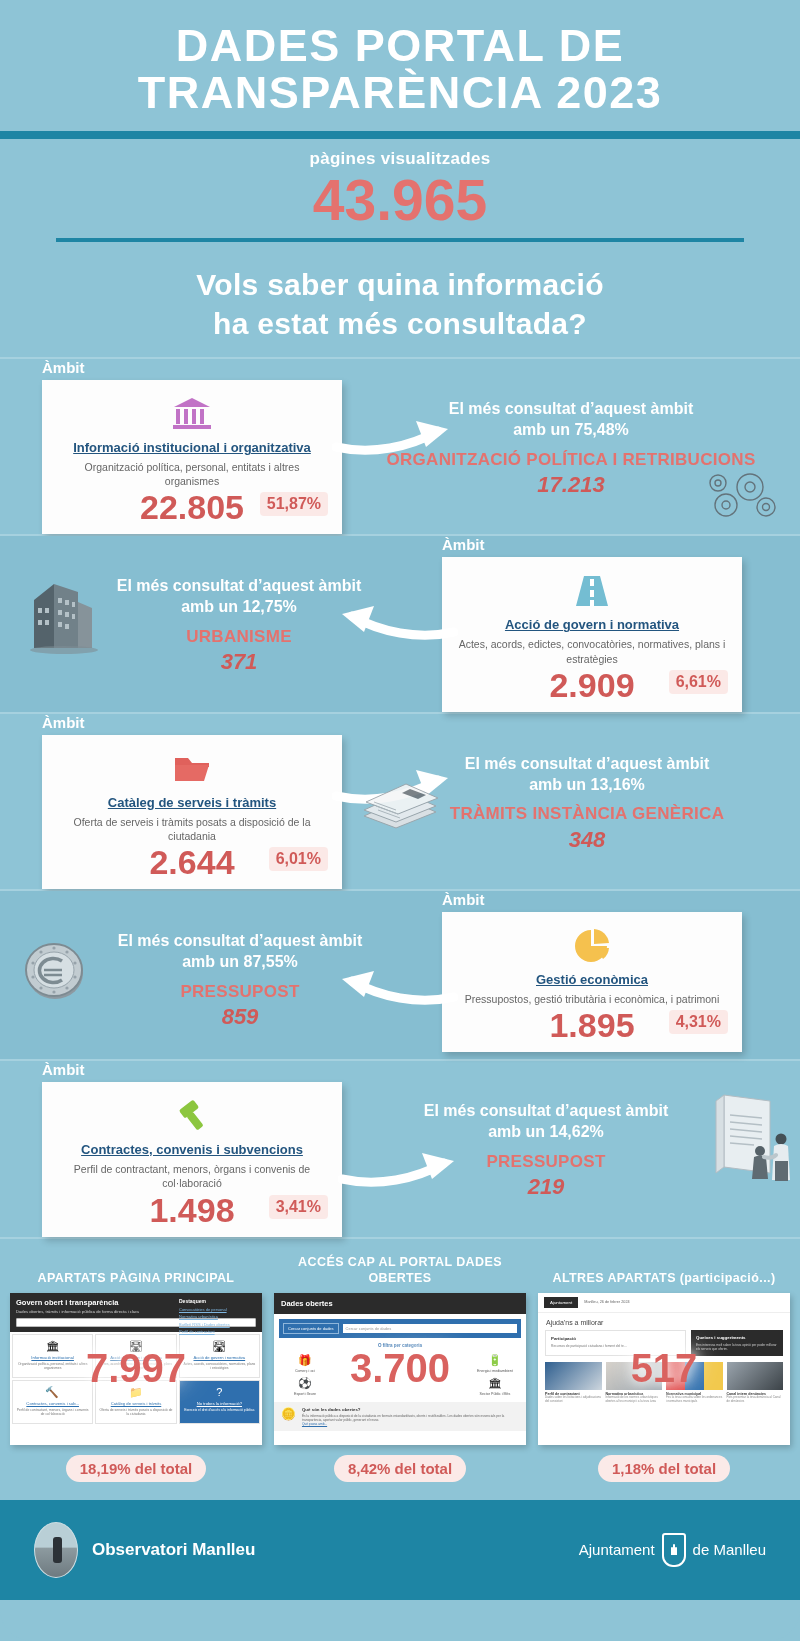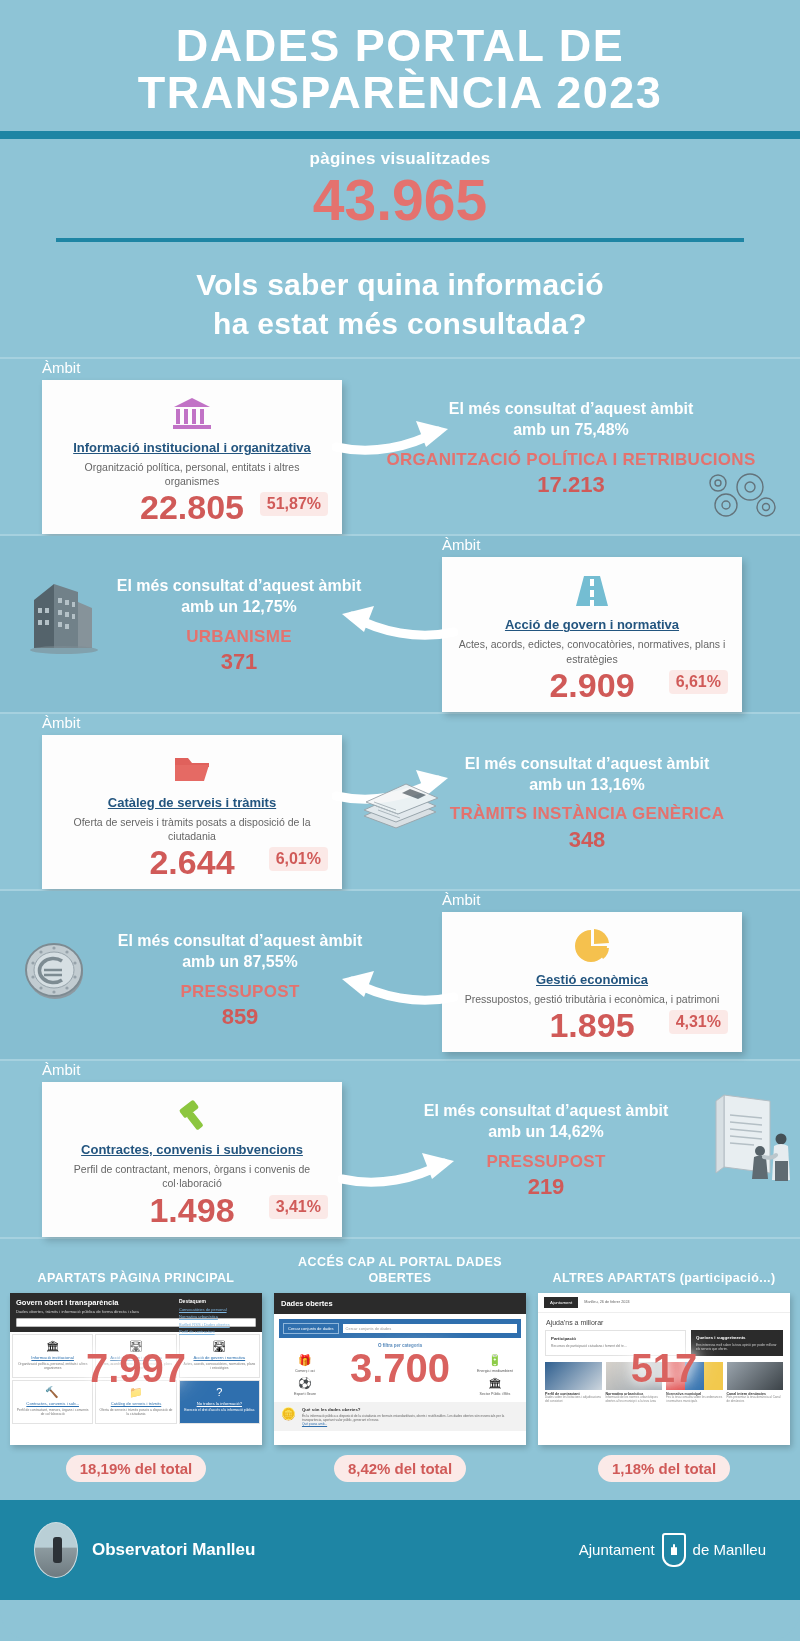--- a/index.html
+++ b/index.html
@@ -48,21 +48,21 @@
   .band.alt { background: #86bed1; }
   .band-div { height: 2px; background: rgba(255,255,255,.22); width: 100%; }
 
   .row { position: relative; display: flex; align-items: flex-start; min-height: 168px; }
   .row.rev { flex-direction: row-reverse; }
 
   .cardwrap { width: 300px; flex: none; position: relative; }
   .cardwrap.left { margin-left: 42px; }
   .cardwrap.right { margin-right: 58px; }
   .ambit-label {
-    color: #ffffff; font-size: 15px; font-weight: normal; margin-bottom: 4px;
+    color: #ffffff; font-size: 15px; font-weight: bold; margin-bottom: 4px;
   }
   .card {
     background: #fdfdfd; box-shadow: 3px 4px 7px rgba(0,0,0,.18);
     padding: 14px 12px 10px; text-align: center; position: relative;
   }
   .card-icon { height: 40px; display: flex; align-items: center; justify-content: center; margin-bottom: 6px; }
   .card-title {
     color: #23557f; font-size: 13px; font-weight: bold; text-decoration: underline;
     margin-bottom: 5px;
   }
@@ -73,21 +73,21 @@
   .card-pct {
     position: absolute; right: 14px; bottom: 18px;
     background: #fbe9e7; color: #d05a58; font-size: 16px; font-weight: bold;
     padding: 3px 7px; border-radius: 4px;
   }
 
   .msgwrap { flex: 1; padding-top: 40px; position: relative; }
   .msg { text-align: center; padding: 0 14px; }
   .msg .lead { color: #ffffff; font-size: 16px; font-weight: bold; line-height: 1.3; }
   .msg .topic { color: #e4726e; font-size: 17px; font-weight: bold; line-height: 1.25; margin-top: 8px; letter-spacing: .3px; }
-  .msg .cnt { color: #d05a58; font-size: 22px; font-weight: bold; margin-top: 2px; }
+  .msg .cnt { color: #d05a58; font-size: 22px; font-weight: bold; margin-top: 2px; font-style: italic; }
 
   .arrow { position: absolute; pointer-events: none; }
 
   .deco { position: absolute; opacity: .9; }
 
   
   .bottom { padding: 16px 10px 8px; display: flex; gap: 8px; justify-content: space-between; }
   .panel { width: 252px; text-align: center; position: relative; }
   .panel-title {
     color: #ffffff; font-size: 12.5px; font-weight: bold; letter-spacing: .4px;

